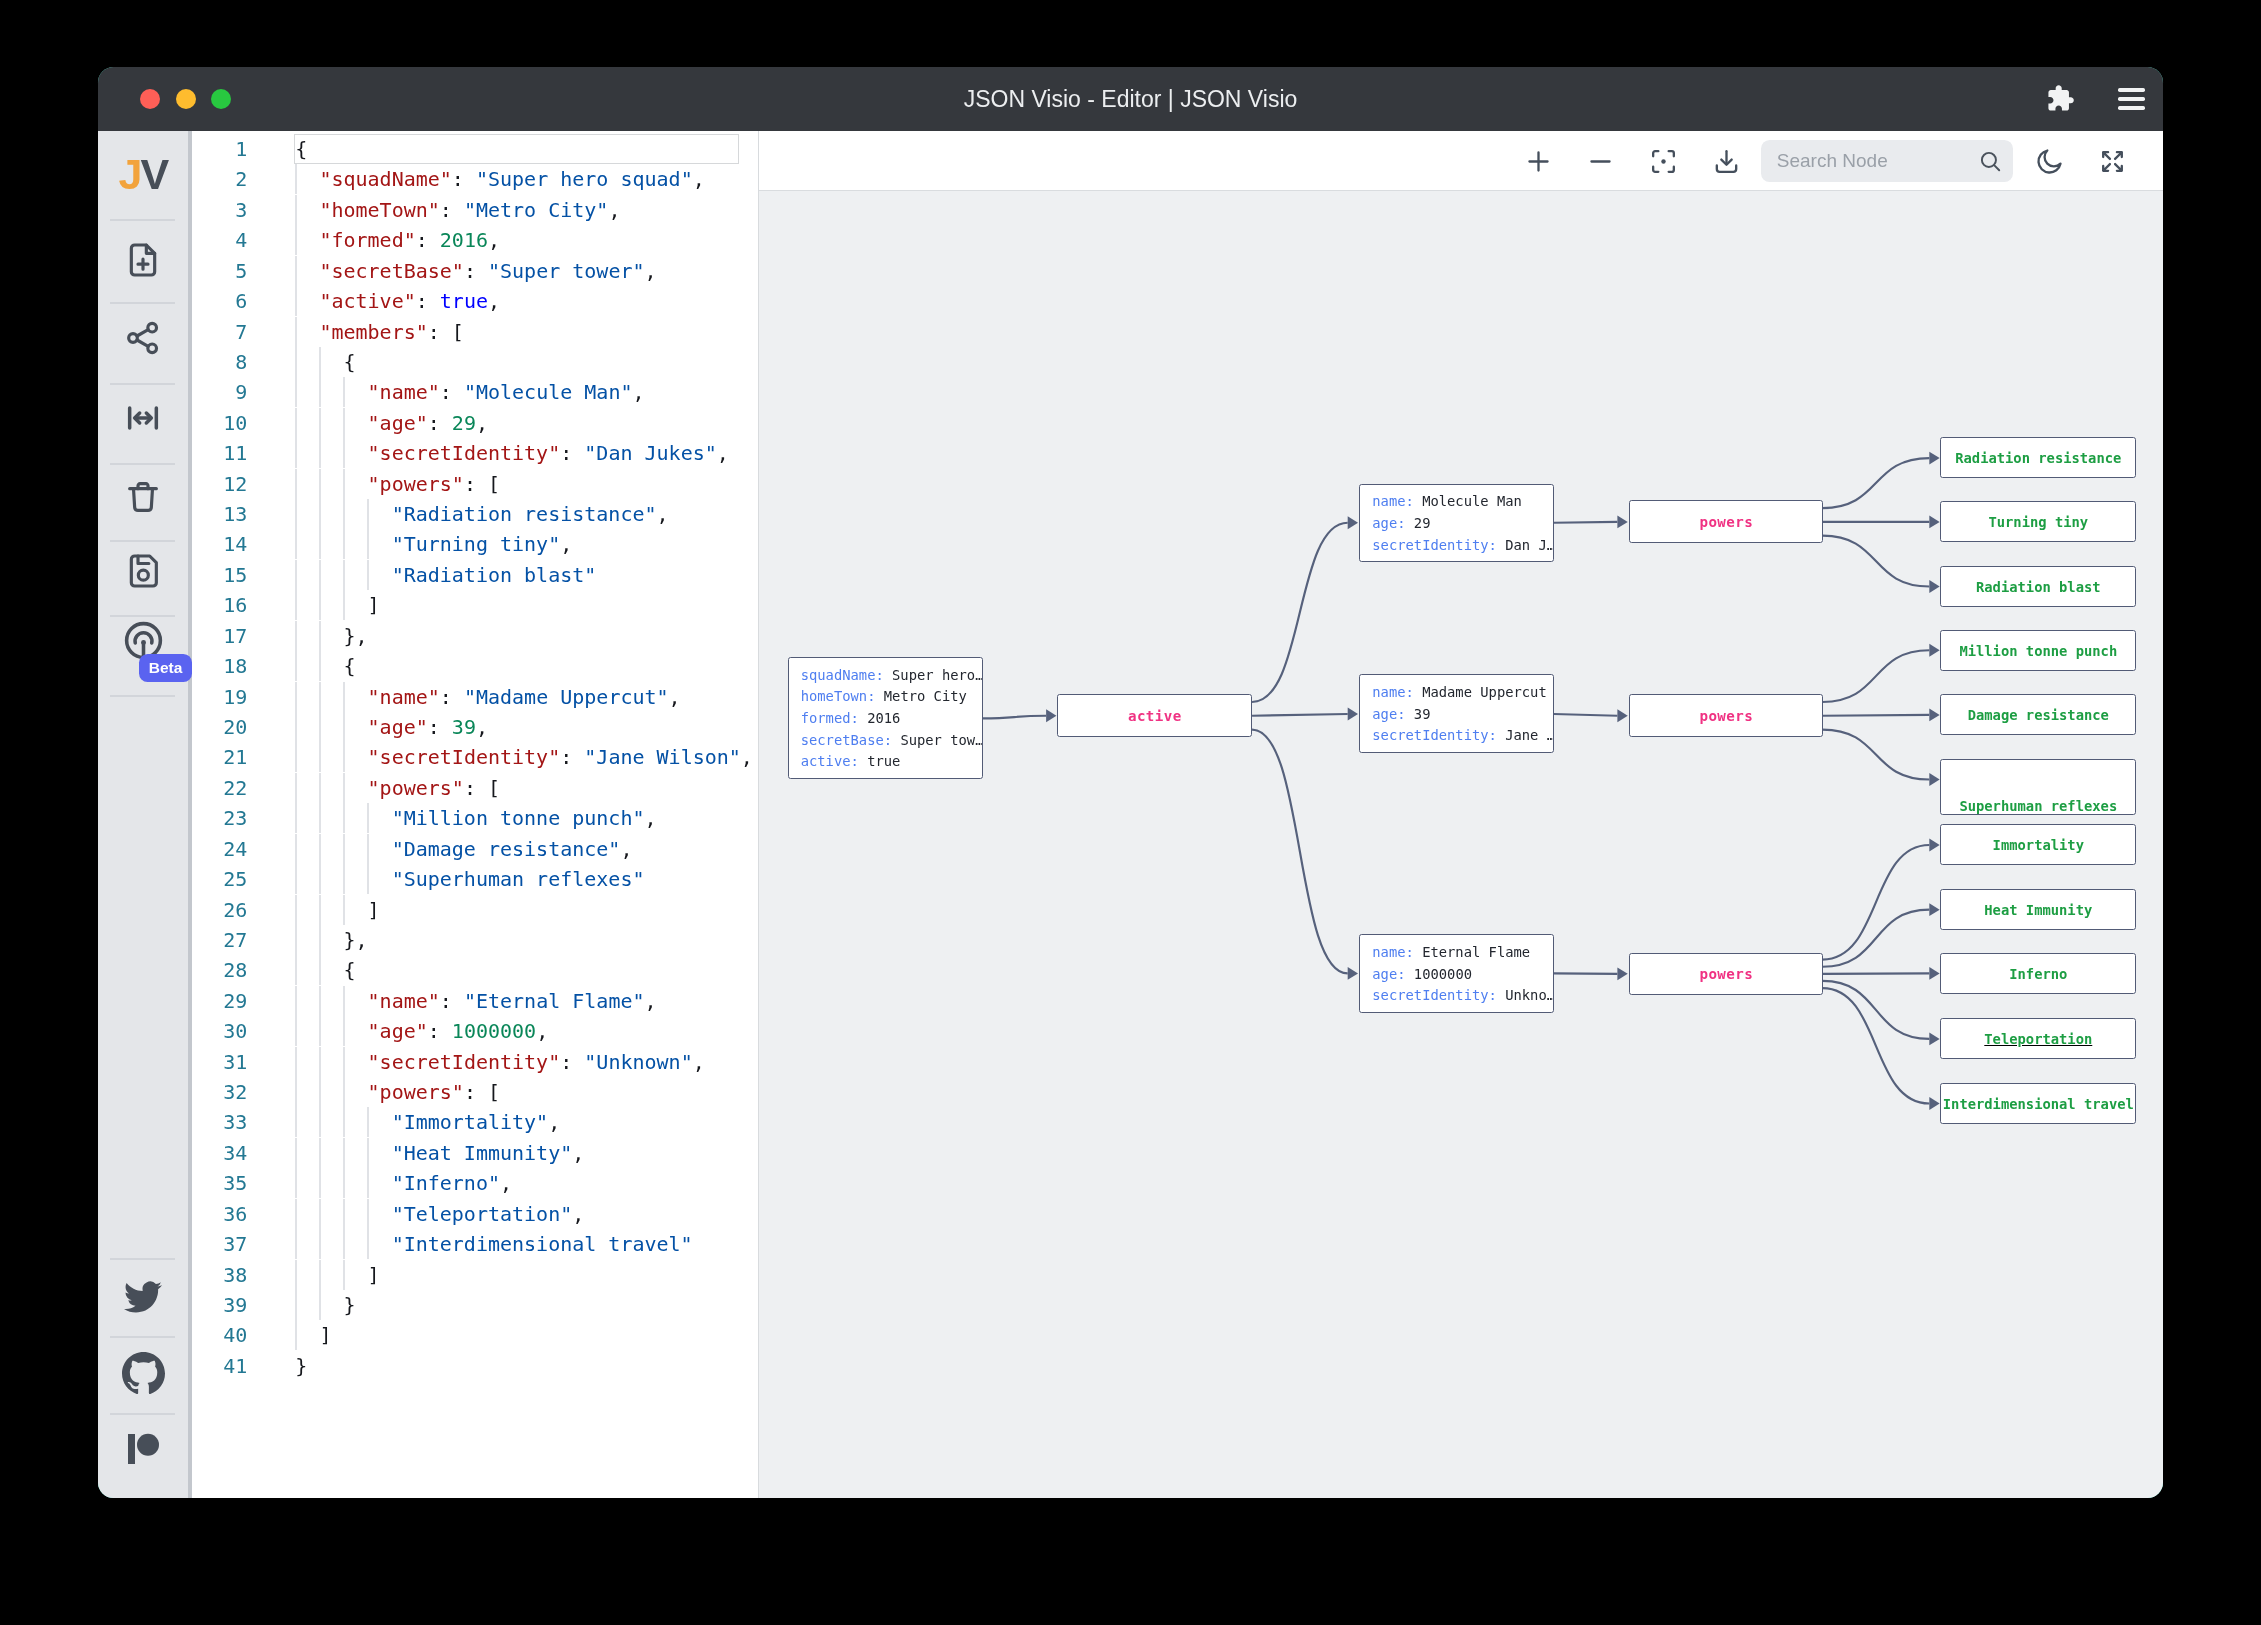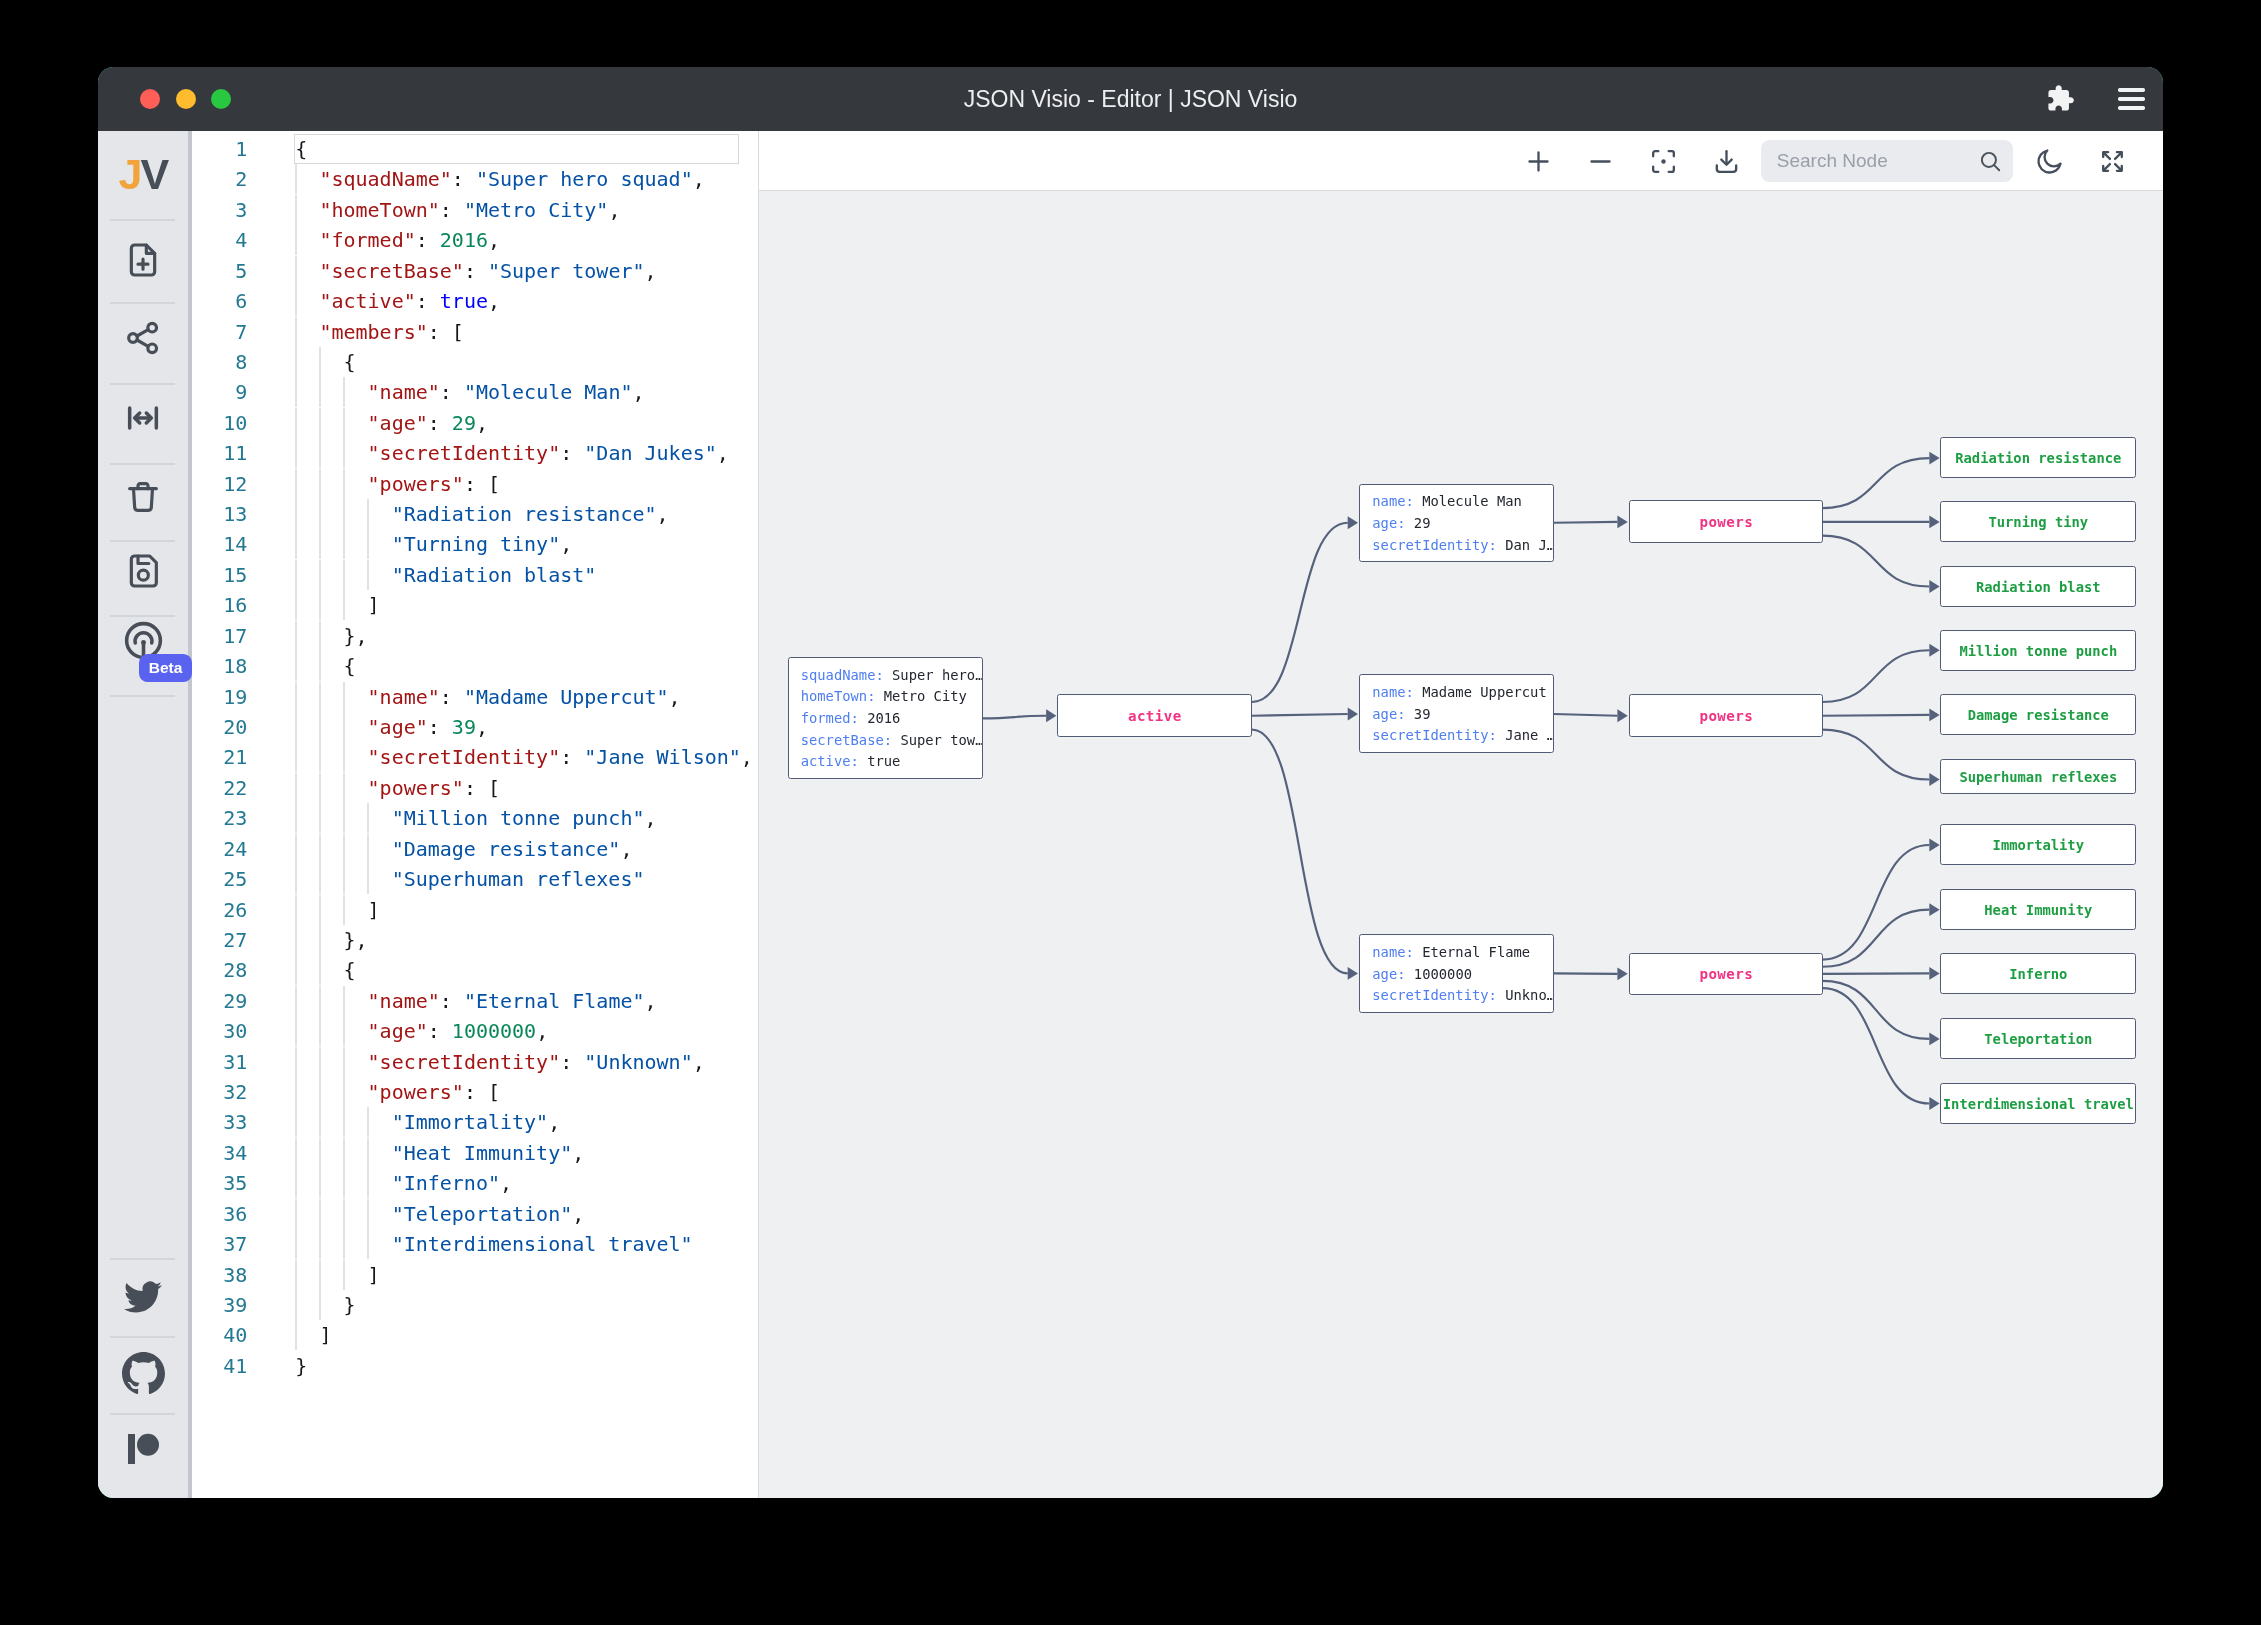--- a/index.html
+++ b/index.html
@@ -346,33 +346,33 @@
           </div>
           <div class="node center" style="left: 1181px; top: 375px; width: 196px; height: 41px;">
             <span class="nlabel-green">Radiation blast</span>
           </div>
           <div class="node center" style="left: 1181px; top: 439px; width: 196px; height: 41px;">
             <span class="nlabel-green">Million tonne punch</span>
           </div>
           <div class="node center" style="left: 1181px; top: 503px; width: 196px; height: 41px;">
             <span class="nlabel-green">Damage resistance</span>
           </div>
-          <div class="node center" style="left: 1181px; top: 568px; width: 196px; height: 35px;">
+          <div class="node center" style="left: 1181px; top: 568px; width: 196px; height: 56px; align-items: flex-end;">
             <span class="nlabel-green">Superhuman reflexes</span>
           </div>
           <div class="node center" style="left: 1181px; top: 633px; width: 196px; height: 41px;">
             <span class="nlabel-green">Immortality</span>
           </div>
           <div class="node center" style="left: 1181px; top: 698px; width: 196px; height: 41px;">
             <span class="nlabel-green">Heat Immunity</span>
           </div>
           <div class="node center" style="left: 1181px; top: 762px; width: 196px; height: 41px;">
             <span class="nlabel-green">Inferno</span>
           </div>
-          <div class="node center" style="left: 1181px; top: 827px; width: 196px; height: 41px;">
+          <div class="node center" style="left: 1181px; top: 827px; width: 196px; height: 41px; text-decoration: underline;">
             <span class="nlabel-green">Teleportation</span>
           </div>
           <div class="node center" style="left: 1181px; top: 892px; width: 196px; height: 41px; align-items: center;">
             <span class="nlabel-green">Interdimensional travel</span>
           </div>
         </div>
     </section>
 
   </div>
 </div>

